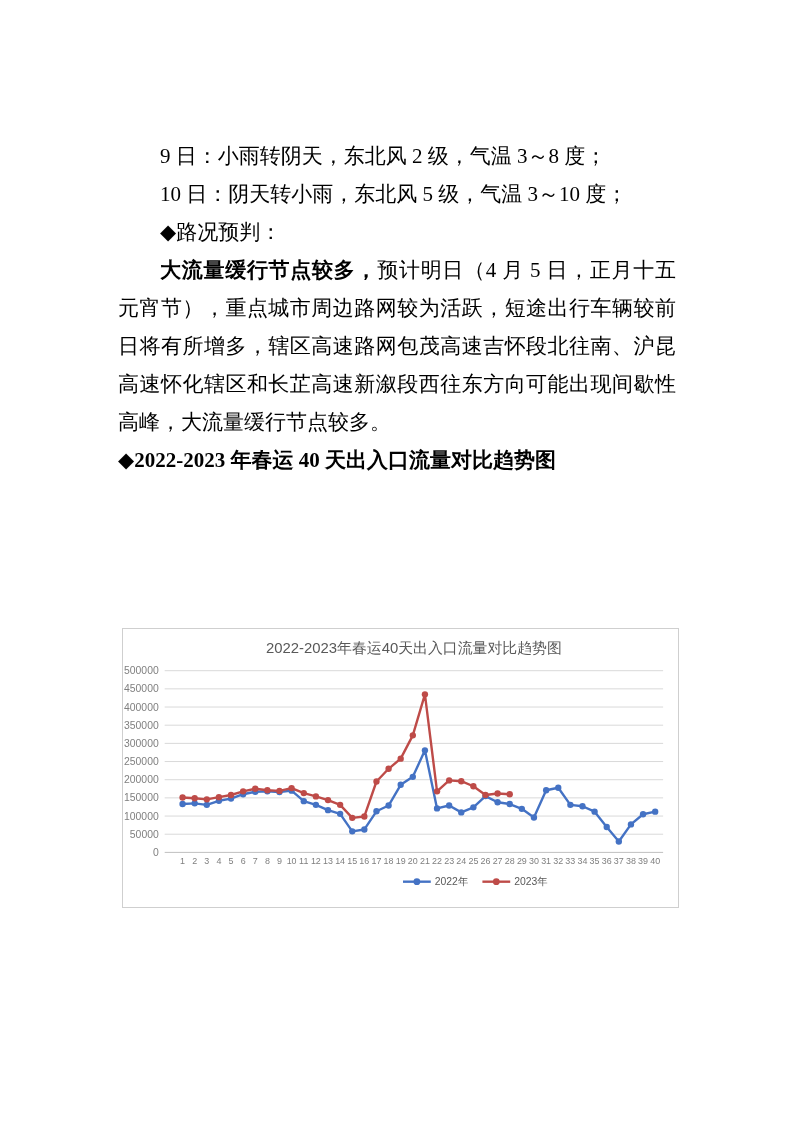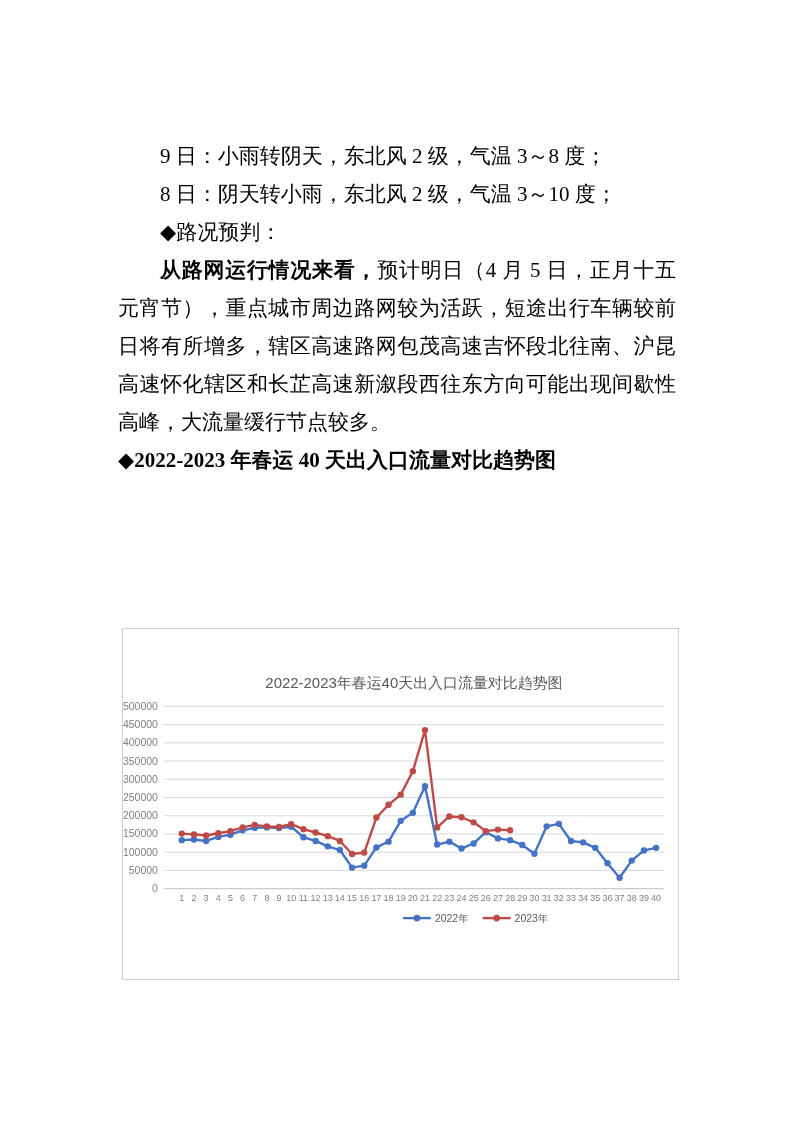--- a/index.html
+++ b/index.html
@@ -31,38 +31,38 @@
     text-indent: 0;
     text-align: left;
     font-weight: bold;
     font-size: 21px;
   }
   .chart-box {
     position: absolute;
     left: 122px;
     top: 628px;
     width: 557px;
-    height: 352px;
+    height: 280px;
     border: 1px solid #cfcfcf;
     background: #ffffff;
   }
   .chart-box svg { display: block; width: 100%; height: 100%; }
 </style>
 </head>
 <body>
 
 <div class="page">
   <div class="doc">
     <div class="weather-line">9 日：小雨转阴天，东北风 2 级，气温 3～8 度；</div>
-    <div class="weather-line">8 日：阴天转小雨，东北风 2 级，气温 3～10 度；</div>
+    <div class="weather-line">10 日：阴天转小雨，东北风 5 级，气温 3～10 度；</div>
 
     <div class="section-heading">◆路况预判：</div>
 
 
-    <p class="para"><span class="lead">从路网运行情况来看，</span><span>预计明日（4 月 5 日，正月十五元宵节），重点城市周边路网较为活跃，短途出行车辆较前日将有所增多，辖区高速路网包茂高速吉怀段北往南、沪昆高速怀化辖区和长芷高速新溆段西往东方向可能出现间歇性高峰，大流量缓行节点较多。</span></p>
+    <p class="para"><span class="lead">大流量缓行节点较多，</span><span>预计明日（4 月 5 日，正月十五元宵节），重点城市周边路网较为活跃，短途出行车辆较前日将有所增多，辖区高速路网包茂高速吉怀段北往南、沪昆高速怀化辖区和长芷高速新溆段西往东方向可能出现间歇性高峰，大流量缓行节点较多。</span></p>
 
     <div class="chart-heading">◆2022-2023 年春运 40 天出入口流量对比趋势图</div>
   </div>
 
   <figure class="chart-box">
     <svg id="chart-svg" viewBox="0 0 557 280" xmlns="http://www.w3.org/2000/svg">
         <text x="292" y="24" font-size="15" fill="#595959" text-anchor="middle" font-family="&quot;Liberation Sans&quot;,&quot;DejaVu Sans&quot;,sans-serif">2022-2023年春运40天出入口流量对比趋势图</text>
         <line x1="41" y1="225" x2="543" y2="225" stroke="#bfbfbf" stroke-width="1"></line>
         <text x="35" y="228.5" font-size="10.5" fill="#7f7f7f" text-anchor="end" font-family="&quot;Liberation Sans&quot;,&quot;DejaVu Sans&quot;,sans-serif">0</text>
         <line x1="41" y1="206.7" x2="543" y2="206.7" stroke="#d9d9d9" stroke-width="1"></line>

